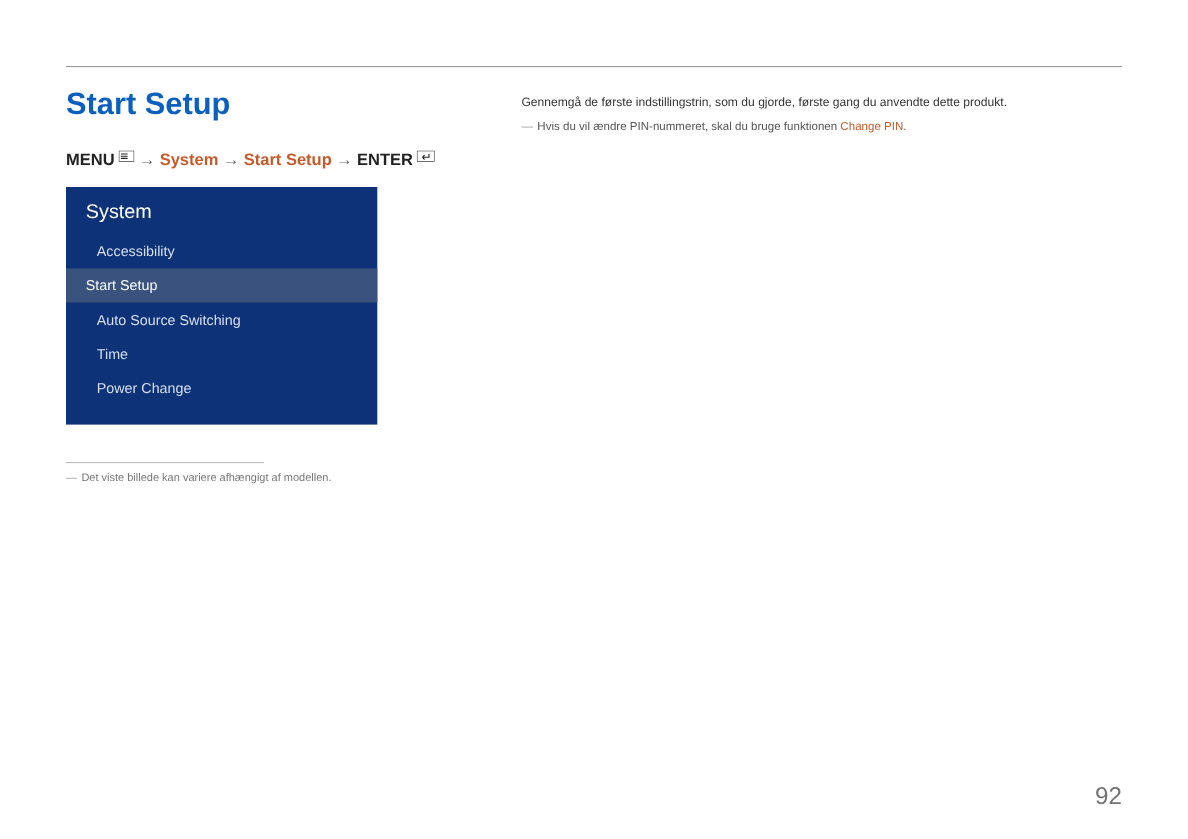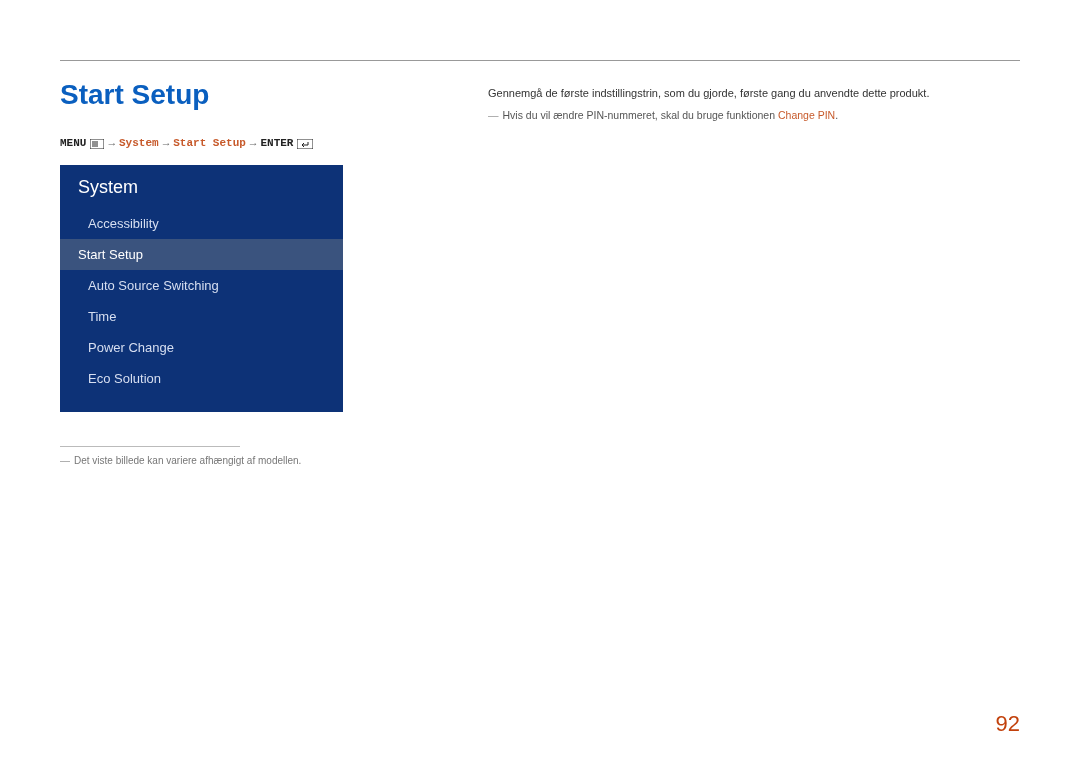--- a/index.html
+++ b/index.html
@@ -15,48 +15,47 @@
     position: relative;
     padding: 60px 60px 40px 60px;
   }
   .top-rule {
     border-top: 1px solid #999;
     width: 960px;
     margin-bottom: 18px;
   }
   .content-wrapper {
     display: flex;
-    gap: 48px;
+    gap: 34px;
   }
   .left-col {
     width: 380px;
   }
   .right-col {
     flex: 1;
     padding-top: 6px;
     font-size: 11px;
     color: #333;
     line-height: 1.6;
   }
   .page-title {
     color: #0a5fbf;
     font-size: 28px;
     font-weight: 600;
     margin-bottom: 26px;
   }
   .breadcrumb {
-    font-size: 11px;
+    font-size: 15px;
     font-weight: bold;
     color: #222;
     margin-bottom: 16px;
     display: flex;
-    align-items: flex-end;
+    align-items: flex-start;
     gap: 4px;
     flex-wrap: wrap;
-    font-family: Liberation Mono, monospace;
   }
   .breadcrumb .accent {
     color: #c75a2b;
     font-weight: bold;
   }
   .breadcrumb .arrow {
     font-weight: normal;
     color: #666;
   }
   .breadcrumb .menu-icon, .breadcrumb .enter-icon {
@@ -113,21 +112,21 @@
     color: #999;
   }
   .inline-accent {
     color: #c75a2b;
   }
   .page-number {
     position: absolute;
     right: 60px;
     bottom: 26px;
     font-size: 22px;
-    color: #c2410c;
+    color: #737373;
   }
 </style>
 </head>
 <body>
 
 <div class="top-rule"></div>
 
 <div class="content-wrapper">
 
   <div class="left-col">
@@ -158,21 +157,20 @@
     </div>
 
     <div class="menu-panel">
       <div class="menu-panel-title">System</div>
       <div id="menu-items">
           <div class="menu-item">Accessibility</div>
           <div class="menu-item selected">Start Setup</div>
           <div class="menu-item">Auto Source Switching</div>
           <div class="menu-item">Time</div>
           <div class="menu-item">Power Change</div>
-          <div class="menu-item">Eco Solution</div>
         </div>
     </div>
 
     <div class="footnote-sep"></div>
     <div class="footnote">
       <span class="dash">―</span>
       <span>Det viste billede kan variere afhængigt af modellen.</span>
     </div>
   </div>
 

